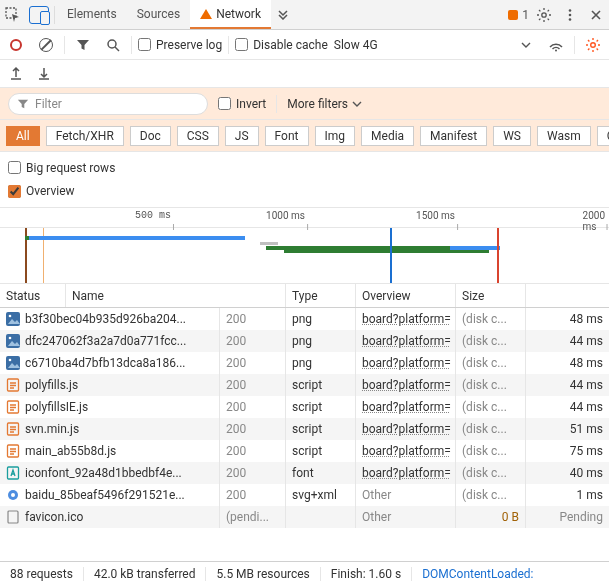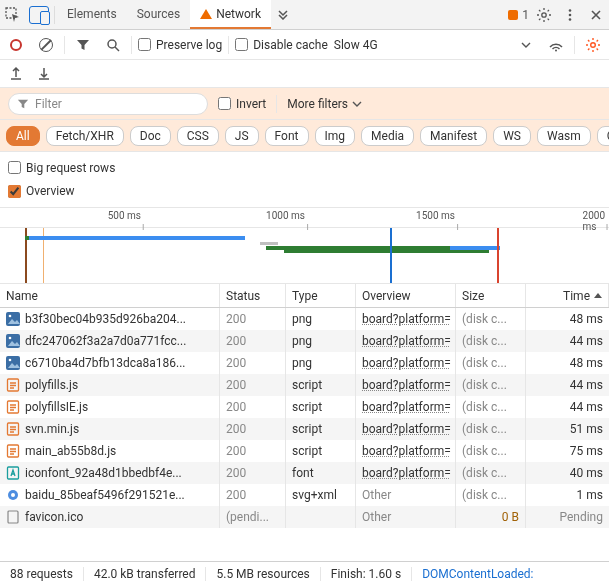--- a/index.html
+++ b/index.html
@@ -77,21 +77,21 @@
   .throttle{display:flex;align-items:center;gap:4px;}
   .throttle .label{color:#333;}
    .gear{width:16px;height:16px;color:var(--accent);}
    .sub-toolbar{display:flex;align-items:center;height:28px;padding:0 8px;gap:12px;border-bottom:1px solid var(--light-border);}
    .upload-ico,.download-ico{width:16px;height:16px;color:#555;}
   .filter-bar{display:flex;align-items:center;height:32px;background:var(--active-bg);padding:0 8px;gap:10px;border-bottom:1px solid var(--light-border);}
   .filter-input{flex:0 0 200px;height:22px;border:1px solid #ddd;border-radius:11px;background:#fff;display:flex;align-items:center;padding:0 8px;gap:6px;color:#888;}
   .filter-input svg{width:12px;height:12px;}
   .more-filters{display:flex;align-items:center;gap:4px;color:#333;cursor:pointer;}
   .type-row{display:flex;align-items:center;height:32px;padding:0 6px;gap:6px;border-bottom:1px solid var(--light-border);overflow:hidden;background:var(--active-bg);}
-  .type-chip{border:1px solid #ccc;border-radius:8px;padding:2px 9px;background:#fff;color:#333;cursor:pointer;font-size:12px;}
+  .type-chip{border:1px solid #ccc;border-radius:0;padding:2px 9px;background:#fff;color:#333;cursor:pointer;font-size:12px;}
   .type-chip.active{background:var(--active-underline);border-color:var(--active-underline);color:#fff;}
   .options-row{display:flex;height:56px;background:#fff;border-bottom:1px solid var(--light-border);}
   .options-col{flex:1;display:flex;flex-direction:column;justify-content:space-around;padding:4px 8px;}
   .overview{height:76px;position:relative;background:#fff;border-bottom:1px solid var(--light-border);}
   .ov-ruler{position:absolute;top:0;left:0;right:0;height:20px;border-bottom:1px solid var(--light-border);}
   .ov-tick{position:absolute;top:0;font-size:10px;color:#555;transform:translateX(-100%);}
   .ov-tick::before{content:"";position:absolute;right:-3px;top:14px;width:1px;height:6px;background:#aaa;}
   .ov-body{position:absolute;top:20px;left:0;right:0;bottom:0;}
    .ov-line{position:absolute;height:4px;}
    .ov-seg{position:absolute;height:3px;}
@@ -291,47 +291,46 @@
       </label>
     <label class="chk">
         <input type="checkbox" checked="" style="accent-color: rgb(227, 121, 51);">
         <span>Overview</span>
       </label>
   </div>
 </div>
 
 <div class="overview">
   <div class="ov-ruler" id="ruler">
-      <div class="ov-tick" style="left: 141px; top: 2px;">500 ms</div>
+      <div class="ov-tick" style="left: 171px; top: 2px; font-family: Liberation Mono, monospace;">500 ms</div>
       <div class="ov-tick" style="left: 305px; top: 2px;">1000 ms</div>
       <div class="ov-tick" style="left: 455px; top: 2px;">1500 ms</div>
       <div class="ov-tick" style="left: 605px; top: 2px;">2000 ms</div>
     </div>
   <div class="ov-body">
     <div style="position:absolute;left:25px;top:0;bottom:0;width:2px;background:#8b4a1f"></div>
     <div style="position:absolute;left:43px;top:0;bottom:0;width:1px;background:#f0b070"></div>
     <div class="ov-line" style="top:8px;left:25px;width:220px;background:#3b8df0"></div>
     <div class="ov-line" style="top:8px;left:25px;width:4px;background:#2e7d32"></div>
     <div class="ov-line" style="top:18px;left:266px;width:230px;background:#2e7d32"></div>
     <div class="ov-seg" style="top:22px;left:284px;width:205px;background:#2e7d32"></div>
     <div class="ov-line" style="top:18px;left:450px;width:50px;background:#3b8df0"></div>
     <div class="ov-seg" style="top:14px;left:260px;width:18px;background:#c0c0c0"></div>
     <div style="position:absolute;left:390px;top:0;bottom:0;width:2px;background:#1a6fd1"></div>
     <div style="position:absolute;left:497px;top:0;bottom:0;width:2px;background:#d9442f"></div>
   </div>
 </div>
 
 <div class="grid">
   <div class="grid-head">
+    <div class="cell c-status">Status</div>
     <div class="cell c-name">Name</div>
-    <div class="cell c-status">Status</div>
     <div class="cell c-type">Type</div>
     <div class="cell c-init">Overview</div>
     <div class="cell c-size">Size</div>
-    <div class="cell c-time sort" style="color:#333">Time</div>
   </div>
   <div class="grid-body" id="grid-body">
       <div class="grid-row">
         <div class="cell c-name">
           <span class="file-ico">
             <svg width="14" height="14" viewBox="0 0 14 14">
               <rect width="14" height="14" rx="2" fill="#3b6ea5"></rect>
               <circle cx="4" cy="4" r="1.3" fill="#fff"></circle>
               <path d="M2 12l4-5 3 3 2-2 3 4H2" fill="#9fc1e0"></path>
             </svg>

